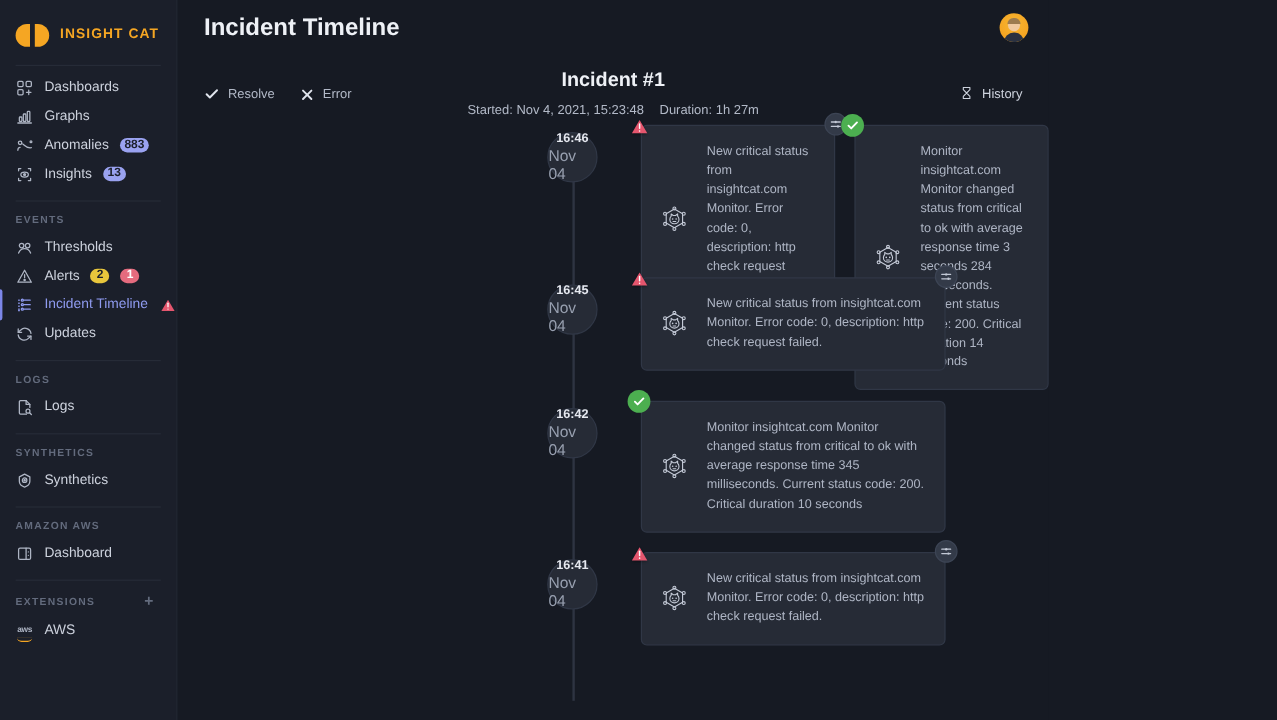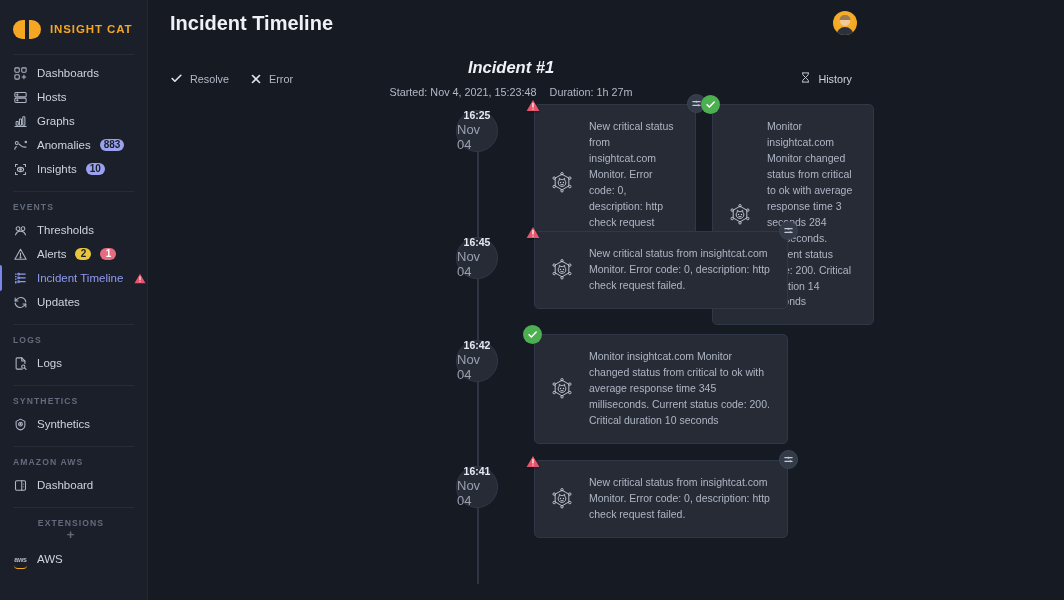--- a/index.html
+++ b/index.html
@@ -62,21 +62,21 @@
   .nav-label { white-space: nowrap; }
   .badge {
     display: inline-flex; align-items: center; justify-content: center;
     min-width: 16px; height: 12px; padding: 0 4px;
     border-radius: 7px; font-size: 10px; font-weight: bold;
     color: #1b1f2a; background: #9aa2f0; line-height: 1;
   }
   .badge.yellow { background: #e8c63c; }
   .badge.red { background: #e56b7e; color: #ffffff; }
   .nav-spacer { height: 6px; }
-  .ext-head { display: flex; align-items: center; justify-content: space-between; padding-right: 18px; flex-direction: column; }
+  .ext-head { display: flex; align-items: center; justify-content: space-between; padding-right: 18px; }
   .ext-plus { color: #636b7d; font-size: 13px; line-height: 1; }
   .aws-logo {
     font-size: 7px; color: #dfe3ec; font-weight: bold;
     letter-spacing: -0.3px; position: relative;
   }
   .aws-logo::after {
     content: ""; position: absolute; left: 1px; bottom: -2px;
     width: 13px; height: 3px;
     border-bottom: 1.6px solid #f5a623; border-radius: 0 0 6px 6px;
   }
@@ -102,21 +102,21 @@
     width: 11px; height: 5px; border-radius: 6px 6px 0 0; background: #9d7b4f;
   }
   .avatar .body {
     position: absolute; left: 50%; bottom: -1px; transform: translateX(-50%);
     width: 17px; height: 9px; border-radius: 9px 9px 0 0; background: #2a3140;
   }
 
   .incident-head { position: relative; height: 58px; }
   .incident-title {
     text-align: center; color: #eef1f6; font-size: 16.5px;
-    font-weight: bold; padding-top: 12px; font-style: italic;
+    font-weight: bold; padding-top: 12px;
   }
   .incident-meta {
     text-align: center; color: #b2b9c7; font-size: 10.8px; padding-top: 9px;
   }
   .incident-meta span + span { margin-left: 10px; }
   .actions {
     position: absolute; left: 22px; top: 26px;
     display: flex; align-items: center; gap: 20px;
   }
   .act {
@@ -194,31 +194,20 @@
               <rect x="14" y="3" width="7" height="7" rx="1.5"></rect>
               <rect x="3" y="14" width="7" height="7" rx="1.5"></rect>
               <path d="M17.5 14.5v6M14.5 17.5h6"></path>
             </svg>
           </span>
           <span class="nav-label">Dashboards</span>
         </div>
         <div class="nav-item">
           <span class="ico">
             <svg width="15" height="15" viewBox="0 0 24 24" fill="none" stroke="currentColor" stroke-width="1.7" stroke-linecap="round" stroke-linejoin="round">
-              <rect x="3" y="4" width="18" height="7" rx="1.6"></rect>
-              <rect x="3" y="13" width="18" height="7" rx="1.6"></rect>
-              <circle cx="7" cy="7.5" r="0.9" fill="currentColor"></circle>
-              <circle cx="7" cy="16.5" r="0.9" fill="currentColor"></circle>
-            </svg>
-          </span>
-          <span class="nav-label">Hosts</span>
-        </div>
-        <div class="nav-item">
-          <span class="ico">
-            <svg width="15" height="15" viewBox="0 0 24 24" fill="none" stroke="currentColor" stroke-width="1.7" stroke-linecap="round" stroke-linejoin="round">
               <path d="M3 20h18"></path>
               <rect x="5" y="12" width="3.4" height="6" rx="1"></rect>
               <rect x="10.3" y="8" width="3.4" height="10" rx="1"></rect>
               <rect x="15.6" y="4.5" width="3.4" height="13.5" rx="1"></rect>
             </svg>
           </span>
           <span class="nav-label">Graphs</span>
         </div>
         <div class="nav-item">
           <span class="ico">
@@ -234,21 +223,21 @@
         </div>
         <div class="nav-item">
           <span class="ico">
             <svg width="15" height="15" viewBox="0 0 24 24" fill="none" stroke="currentColor" stroke-width="1.7" stroke-linecap="round" stroke-linejoin="round">
               <path d="M4 4h3M4 4v3M20 4h-3M20 4v3M4 20h3M4 20v-3M20 20h-3M20 20v-3"></path>
               <ellipse cx="12" cy="12" rx="5" ry="3.4"></ellipse>
               <circle cx="12" cy="12" r="1.3" fill="currentColor"></circle>
             </svg>
           </span>
           <span class="nav-label">Insights</span>
-          <span class="badge">10</span>
+          <span class="badge">13</span>
         </div>
         <div class="side-div"></div>
         <div class="nav-head"><span>EVENTS</span></div>
         <div class="nav-item">
           <span class="ico">
             <svg width="15" height="15" viewBox="0 0 24 24" fill="none" stroke="currentColor" stroke-width="1.7" stroke-linecap="round" stroke-linejoin="round">
               <circle cx="8" cy="9" r="3"></circle>
               <circle cx="16" cy="9" r="3"></circle>
               <path d="M4 19c1.5-4 5.5-6 8-6s6.5 2 8 6"></path>
             </svg>
@@ -392,21 +381,21 @@
         </span>
         <span>History</span>
       </div>
     </div>
 
     <div class="timeline">
       <div class="tl-line"></div>
       <div id="rows-root">
           <div class="row" style="position: absolute; left: 0px; right: 0px; top: 0px;">
             <div class="dot" style="top: 6px;">
-              <div class="t">16:25</div>
+              <div class="t">16:46</div>
               <div class="d">Nov 04</div>
             </div>
             <div class="cards">
               <div class="card" style="width: 254px;">
                 <div class="status-pin critical">
                   <svg width="14" height="13" viewBox="0 0 24 22">
                     <path d="M12 1.6 23 20.4H1z" fill="#e5566e"></path>
                     <path d="M12 7.4v6" stroke="#fff" stroke-width="2.1" stroke-linecap="round"></path>
                     <circle cx="12" cy="17.2" r="1.15" fill="#fff"></circle>
                   </svg>

